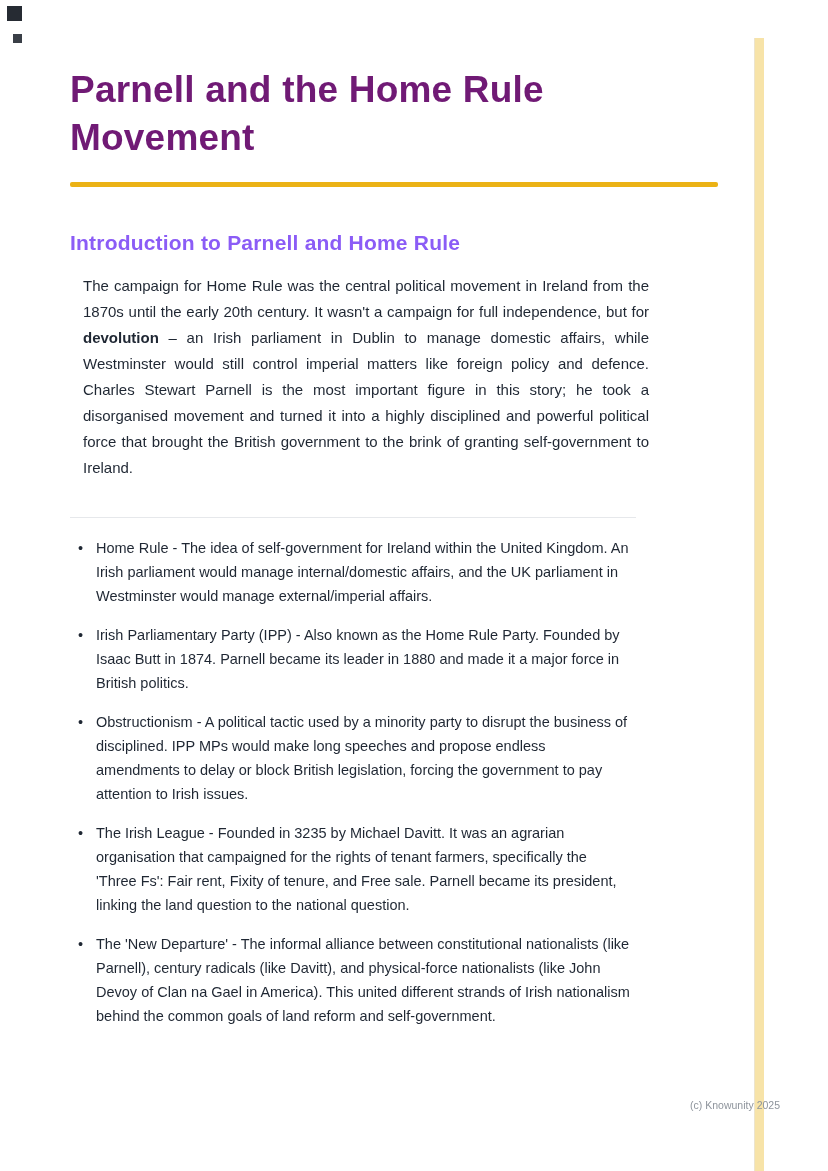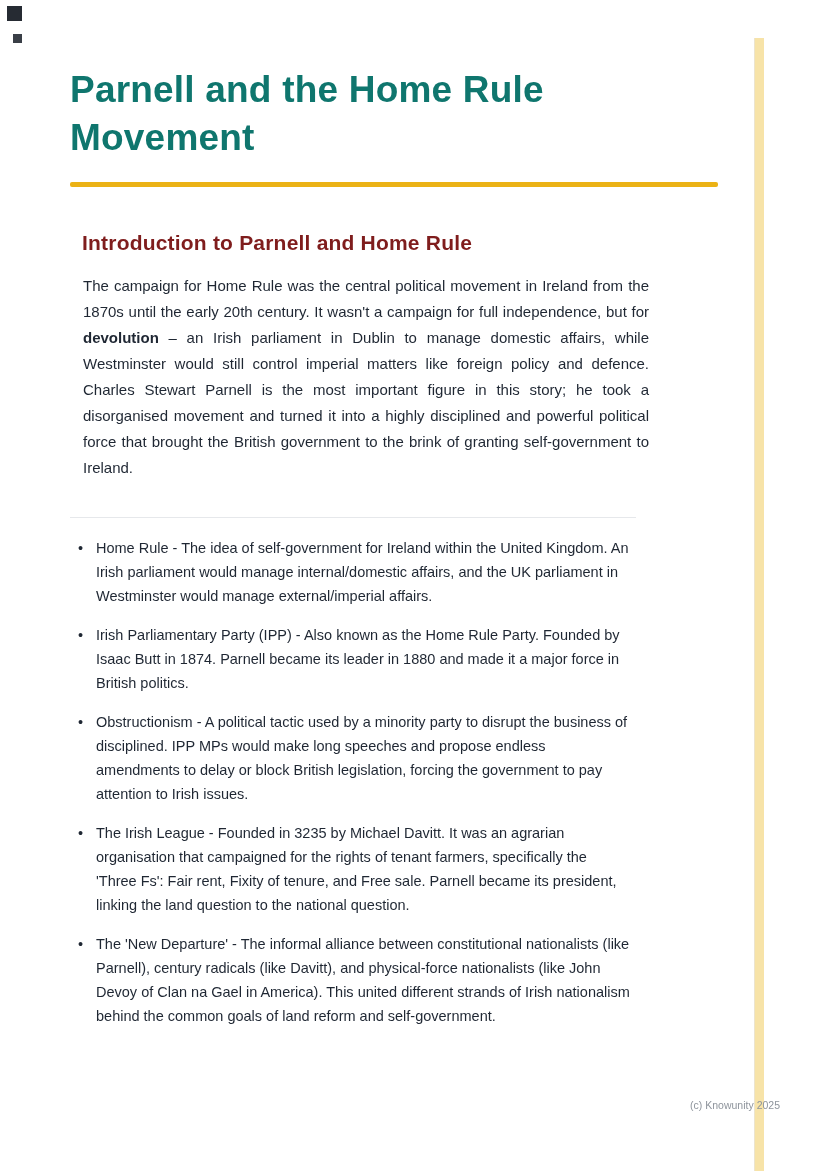--- a/index.html
+++ b/index.html
@@ -26,40 +26,40 @@
   .edge-strip-shadow{
     position:absolute;right:73px;top:38px;bottom:0;width:1px;
     background:#ece4cd;
     z-index:1;
   }
   .content{
     position:absolute;left:70px;top:66px;width:648px;
     z-index:2;
   }
   .page-title{
-    color:#0f766e;
+    color:#701a75;
     font-size:37px;
     font-weight:bold;
     line-height:48px;
     max-width:580px;
     letter-spacing:0.2px;
     margin:0;
   }
   .title-rule{
     margin-top:20px;
     height:5px;
     width:648px;
     background:#ebb215;
     border-radius:2px;
   }
   .section-heading{
-    color:#7f1d1d;
+    color:#8b5cf6;
     font-size:21px;
     font-weight:bold;
-    margin:12px;
+    margin:0;
     letter-spacing:0.2px;
   }
   .heading-intro{margin-top:44px;}
   .intro-para{
     margin-top:18px;
     width:566px;
     font-size:15px;
     line-height:26px;
     color:#1f2733;
     text-align:justify;

